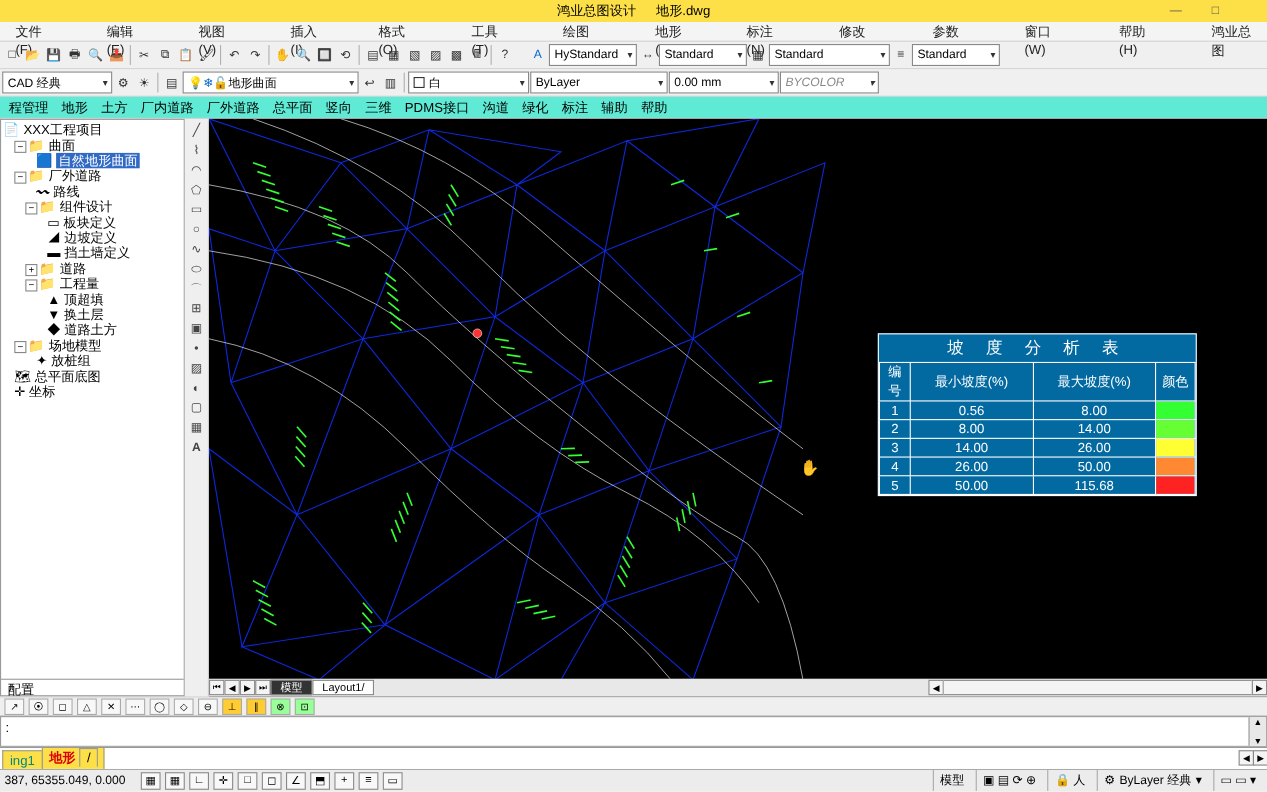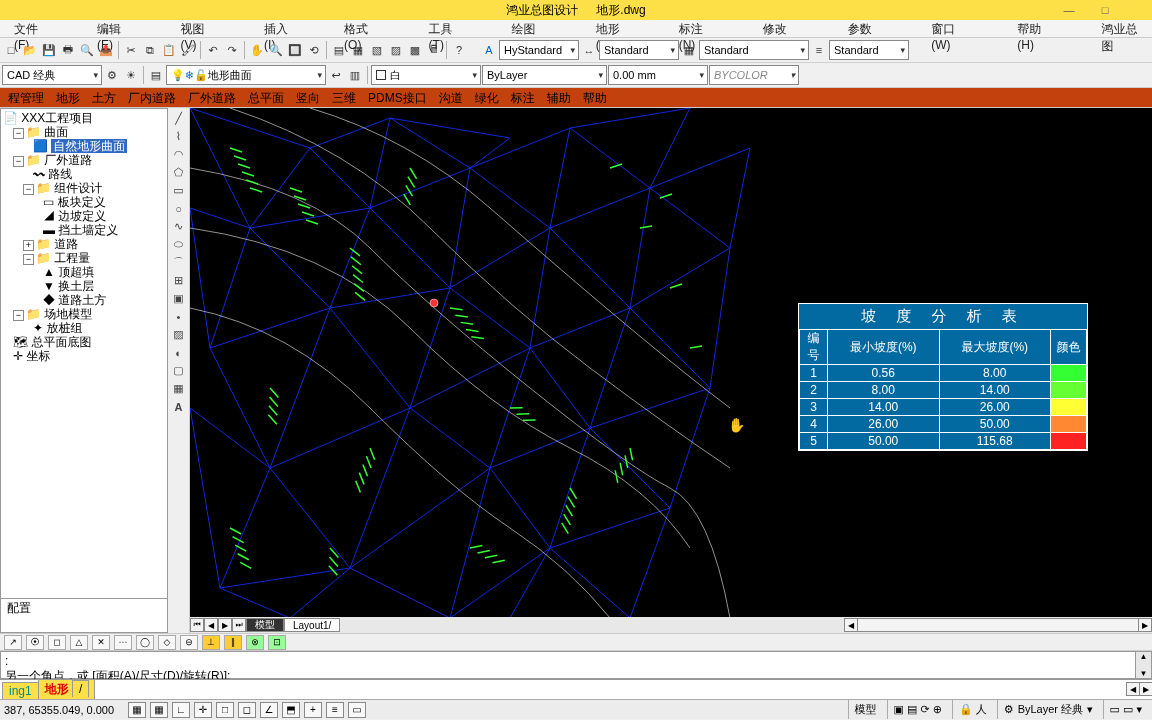--- a/index.html
+++ b/index.html
@@ -22,31 +22,31 @@
 .tb-combo { height: 20px; border: 1px solid #888; background: #fff; font-size: 11px; padding: 0 4px; display: inline-flex; align-items: center; position: relative; }
 .tb-combo::after { content: "▾"; position: absolute; right: 3px; font-size: 9px; color: #333; }
 .tb-combo.w100 { width: 100px; }
 .tb-combo.w80 { width: 80px; }
 .tb-combo.w90 { width: 90px; }
 .tb-combo.w110 { width: 110px; }
 .tb-combo.w125 { width: 125px; }
 .tb-combo.w160 { width: 160px; }
 
 
-.tabsbar { height: 20px; background: #c2410c; display: flex; border-bottom: 1px solid #ccc; padding-left: 2px; }
+.tabsbar { height: 20px; background: #5eead4; display: flex; border-bottom: 1px solid #ccc; padding-left: 2px; }
 .tabsbar span { padding: 2px 6px; font-size: 12px; }
 
 
 .main { display: flex; height: 525px; }
 .treepanel { width: 168px; background: #fff; border: 1px solid #999; display: flex; flex-direction: column; }
 .treebody { flex: 1; overflow: auto; padding: 2px; font-size: 12px; line-height: 14px; }
 .tree-node { white-space: nowrap; }
 .tree-node .exp { display: inline-block; width: 11px; height: 11px; border: 1px solid #888; text-align: center; line-height: 9px; font-size: 9px; margin-right: 2px; }
 .tree-sel { background: #316ac5; color: #fff; padding: 0 2px; }
-.treefoot { height: 34px; border-top: 1px solid #999; padding: 1px 6px; font-size: 12px; }
+.treefoot { height: 15px; border-top: 1px solid #999; padding: 1px 6px; font-size: 12px; }
 
 .vtoolbar { width: 22px; background: #efefef; border-right: 1px solid #ccc; display: flex; flex-direction: column; align-items: center; padding-top: 2px; gap: 1px; }
 .vtoolbar .vb { width: 18px; height: 17px; font-size: 11px; color: #444; display: flex; align-items: center; justify-content: center; }
 
 .canvaswrap { flex: 1; display: flex; flex-direction: column; background: #000; position: relative; }
 .canvas { flex: 1; position: relative; overflow: hidden; }
 
 
 .slope-table { position: absolute; right: 64px; top: 195px; width: 290px; border: 1px solid #fff; background: #0369a1; color: #fff; font-size: 13px; font-family: SimSun, serif; }
 .slope-table .st-title { text-align: center; padding: 3px 0; letter-spacing: 8px; border-bottom: 1px solid #fff; font-size: 15px; }
@@ -453,21 +453,20 @@
   <span class="ib">◇</span>
   <span class="ib">⊖</span>
   <span class="ib" style="background:#ffcc33">⊥</span>
   <span class="ib" style="background:#ffcc33">∥</span>
   <span class="ib" style="background:#9f9">⊗</span>
   <span class="ib" style="background:#9f9">⊡</span>
 </div>
 
 <div class="cmdarea">
   <div>:</div>
-  <div>另一个角点，或 [面积(A)/尺寸(D)/旋转(R)]:</div>
   <div class="cmdscroll">
       <span>▲</span>
       <span>▼</span>
     </div>
 </div>
 
 <div class="drawtabs">
   <span class="dt-teal">ing1</span>
   <span><b class="dt-red">地形</b> <span>/</span></span>
   <div class="dtscroll">

